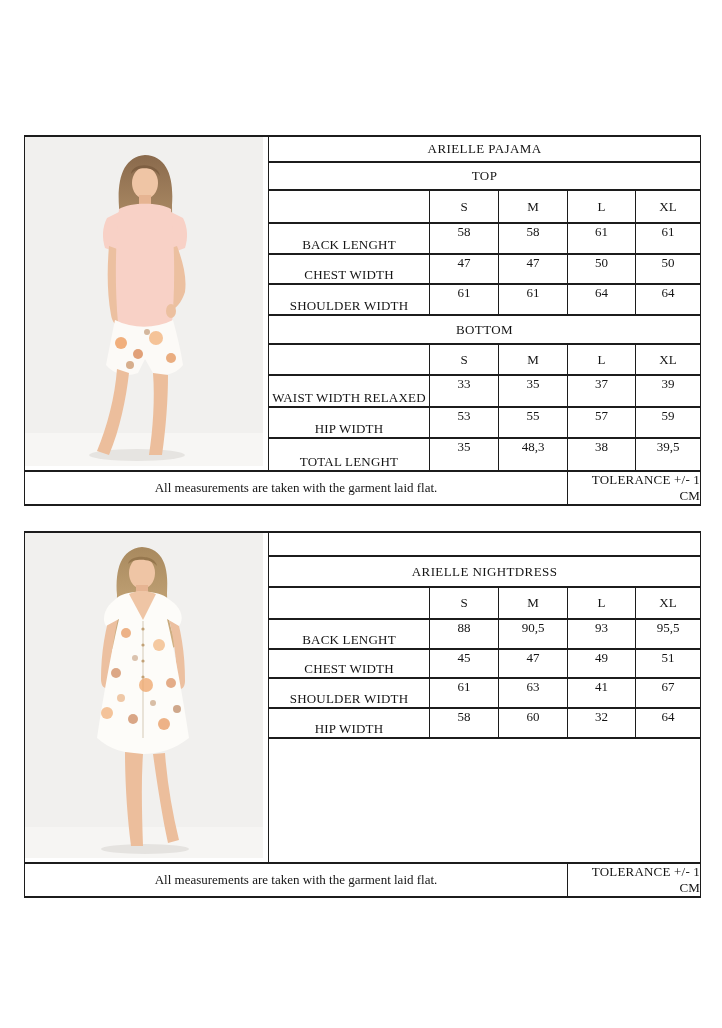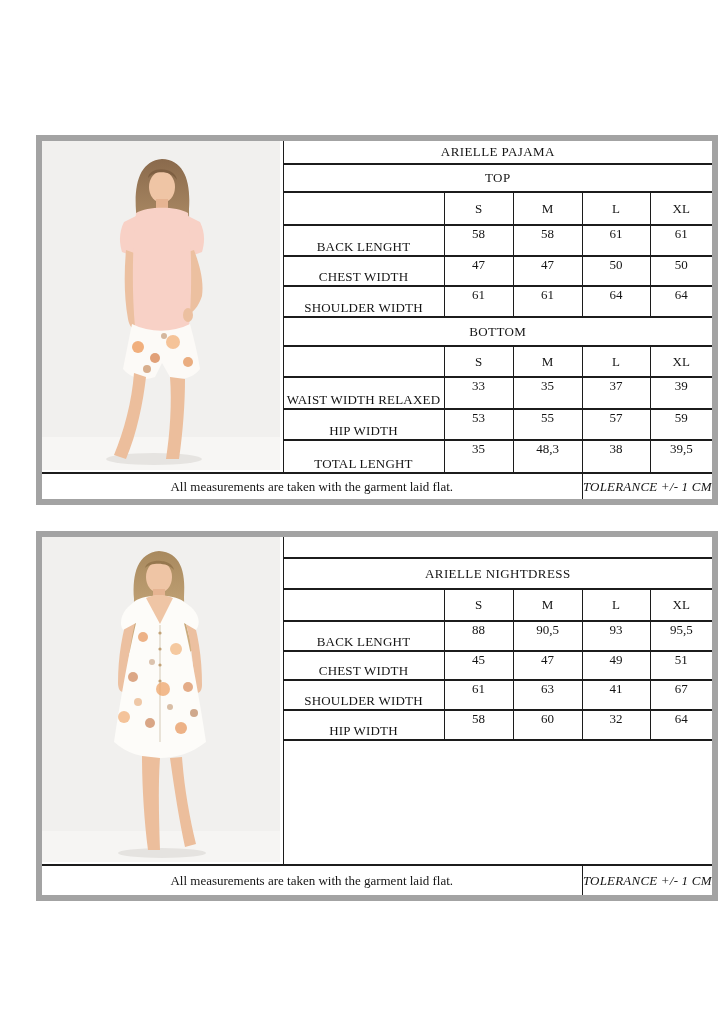--- a/index.html
+++ b/index.html
@@ -1,36 +1,36 @@
 <!DOCTYPE html>
 <html><head>
 <meta charset="utf-8">
 <style>
   html,body { margin:0; padding:0; }
   body {
     width:722px; height:1028px; background:#ffffff; position:relative;
     font-family:"Liberation Serif", serif; overflow:hidden;
   }
   table.chart {
-    position:absolute; left:36px; width:676px;
+    position:absolute; left:24px; width:676px;
     border-collapse:collapse; table-layout:fixed;
-    border:6px solid #a3a3a3;
+    border:1px solid #a3a3a3;
   }
   .t1 { top:135px; }
   .t2 { top:531px; }
   table.chart td {
     border:1px solid #1c1c1c; border-top-width:2px; border-bottom-width:2px;
     font-size:13px; color:#141414; padding:0; overflow:hidden;
   }
   .c-title { text-align:center; vertical-align:middle; letter-spacing:.4px; }
   .c-size  { text-align:center; vertical-align:middle; }
   .c-label { text-align:center; vertical-align:bottom; padding:0 0 1px 3px; letter-spacing:.2px; }
   .c-val   { text-align:center; vertical-align:top; padding-top:3px;margin-left:35px; }
   .c-note  { text-align:center; vertical-align:middle; }
-  .c-tol   { text-align:center; vertical-align:middle; padding-left:4px; letter-spacing:.2px;font-style:italic; }
+  .c-tol   { text-align:right; vertical-align:middle; padding-left:4px; letter-spacing:.2px; }
   .photo-cell { padding:2px; vertical-align:top; }
   .photo-cell svg { display:block; }
 </style>
 </head>
 <body>
 
 <table class="chart t1">
   <colgroup>
     <col style="width:244px">
       <col style="width:161px">

